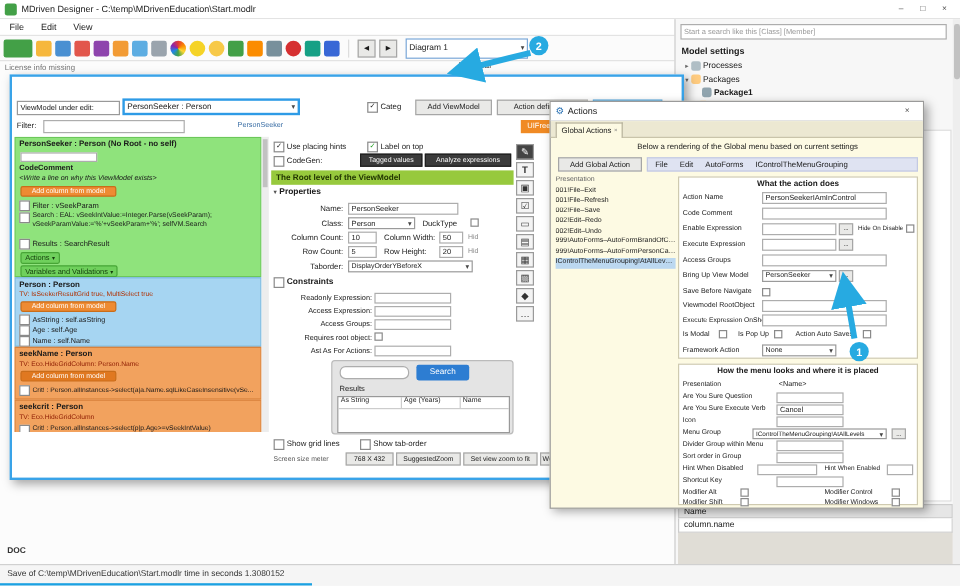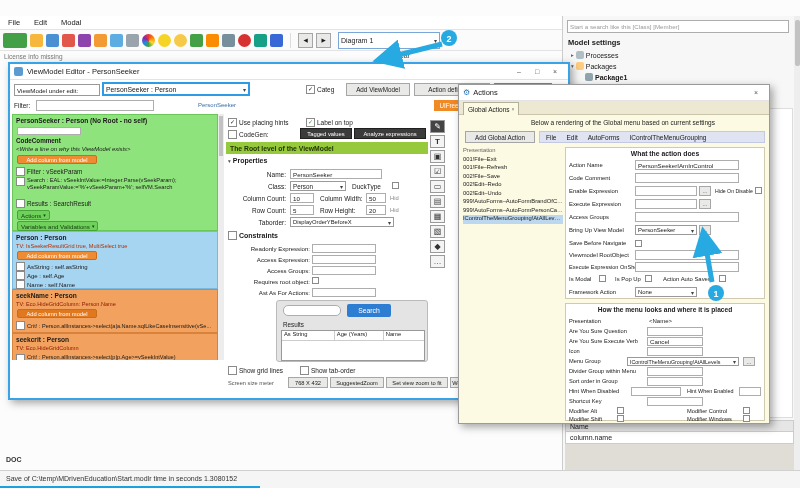--- a/index.html
+++ b/index.html
@@ -28,25 +28,34 @@
   .trunc{overflow:hidden;text-overflow:ellipsis;white-space:nowrap}
   .combo{background:#fff;border:1px solid #9a9a9a;display:flex;align-items:center;font-size:6.3px;
          padding:0 2px;justify-content:space-between;overflow:hidden;white-space:nowrap}
   .combo .dd{color:#444;font-size:6px;flex:none}
 </style>
 </head>
 <body>
 
 <div class="x" style="left:0;top:0;width:800px;height:488px;background:#fcfcfc">
 
+  <div class="x tbar" style="left:0;top:0;width:800px;height:16px;padding:0 4px">
+    <span class="ic" style="width:10px;height:10px;background:#43a047"></span>
+    <span style="font-size:7.5px;margin-left:4px">MDriven Designer - C:\temp\MDrivenEducation\Start.modlr</span>
+    <span style="margin-left:auto;display:flex">
+      <span class="winbtn">–</span>
+      <span class="winbtn">□</span>
+      <span class="winbtn">×</span>
+    </span>
+  </div>
 
   <div class="x tbar" style="left:0;top:16px;width:800px;height:14px;gap:14px;padding:0 8px">
     <span style="font-size:7.5px">File</span>
     <span style="font-size:7.5px">Edit</span>
-    <span style="font-size:7.5px">Modal</span>
+    <span style="font-size:7.5px">View</span>
   </div>
 
   <div class="x tbar" style="left:0;top:30px;width:800px;height:21px;background:#fbfbfb;gap:3px;padding:0 3px">
     <span class="ic" style="width:24px;height:15px;background:#43a047"></span>
     <span class="ic" style="background:#f6b73c"></span>
     <span class="ic" style="background:#4a90d2"></span>
     <span class="ic" style="background:#e2574c"></span>
     <span class="ic" style="background:#8e44ad"></span>
     <span class="ic" style="background:#f29b34"></span>
     <span class="ic" style="background:#5dade2"></span>
@@ -112,29 +121,20 @@
   <span class="x" style="left:6px;top:456px;font-size:7px;font-weight:bold;color:#333">DOC</span>
 
   <div class="x" style="left:0;top:470px;width:800px;height:18px;background:#f5f5f5;border-top:1px solid #d0d0d0">
     <span class="x" style="left:6px;top:4px;font-size:7px;color:#333">Save of C:\temp\MDrivenEducation\Start.modlr time in seconds 1.3080152</span>
     <div class="x" style="left:0;top:15px;width:260px;height:3px;background:#1ba1e2"></div>
   </div>
   <span class="x" style="left:382px;top:52px;font-size:7px;color:#444">indOfCar</span>
 </div>
 
 <div class="x" style="left:8px;top:62px;width:562px;height:338px;background:#fff;border:2px solid #39a3e8;box-shadow:3px 3px 8px rgba(0,0,0,.35)">
-  <div class="x tbar" style="left:0;top:0;width:558px;height:16px;padding:0 4px">
-    <span class="ic" style="width:9px;height:9px;background:#5c9bd1"></span>
-    <span style="font-size:7.5px;margin-left:4px">ViewModel Editor - PersonSeeker</span>
-    <span style="margin-left:auto;display:flex">
-      <span class="winbtn">–</span>
-      <span class="winbtn">□</span>
-      <span class="winbtn">×</span>
-    </span>
-  </div>
 
   <div class="x" style="left:4px;top:20px;width:86px;height:12px;border:1px solid #999;display:flex;align-items:center;padding:0 2px">
     <span style="font-size:6.2px">ViewModel under edit:</span>
   </div>
   <div class="x combo" style="left:92px;top:18px;width:148px;height:14px;border:2px solid #2e9be6">
     <span style="font-size:6.8px">PersonSeeker : Person</span>
     <span class="dd">▾</span>
   </div>
   <div class="x r" style="left:296px;top:21px">
     <span class="cb ck"></span>

